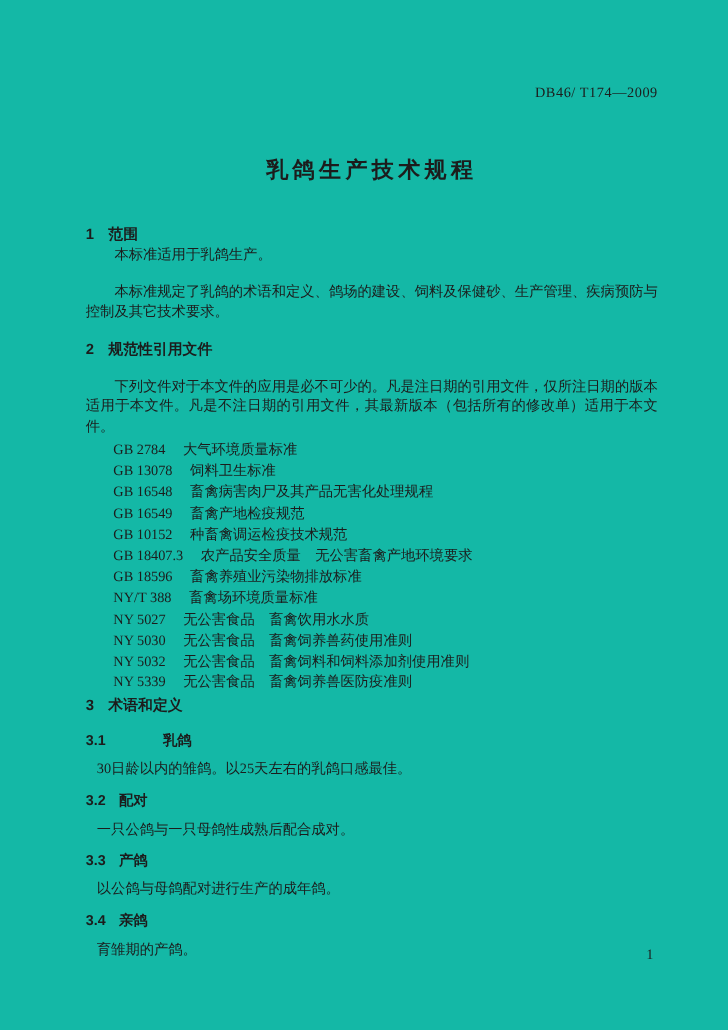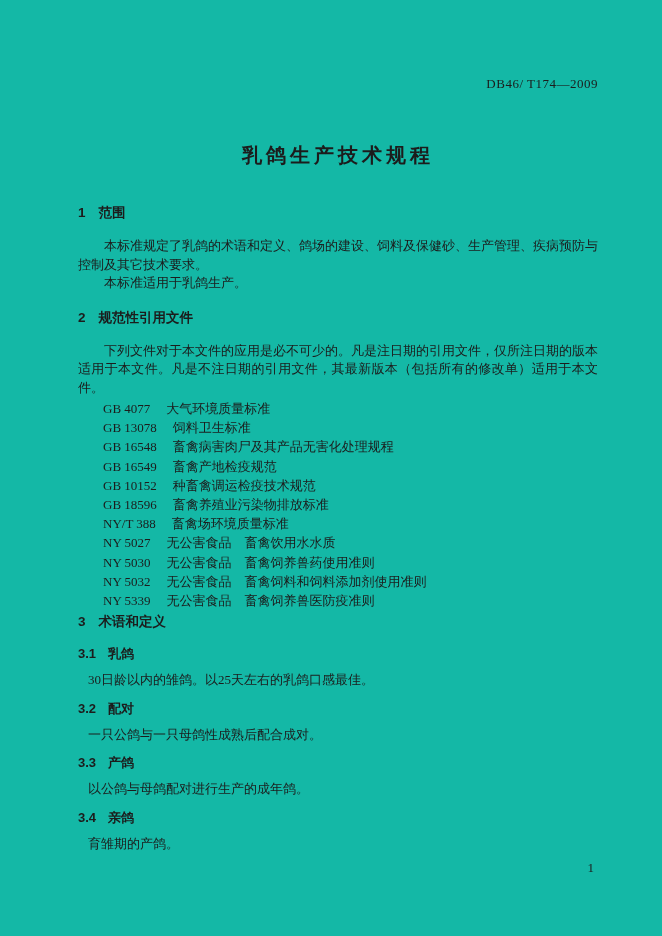--- a/index.html
+++ b/index.html
@@ -55,21 +55,21 @@
   .ref-item { font-size: 13px; line-height: 19.2px; white-space: nowrap; }
   .ref-code { margin-right: 16px; }
   .sub-heading {
     display: flex;
     margin-top: 10px;
     font-family: "Liberation Sans", "DejaVu Sans", sans-serif;
     font-weight: 700;
     font-size: 13px;
     line-height: 18px;
   }
-  .sub-heading.first { margin-top: 14px; }
+  .sub-heading.first { margin-top: 14px; gap: 40px; }
   .sub-heading .sub-num { margin-right: 12px; }
   .term-def {
     margin: 8px 0 0 0;
     padding-left: 10px;
     font-size: 13px;
     line-height: 18.5px;
   }
   .page-number {
     position: absolute;
     top: 860px;
@@ -84,44 +84,47 @@
 <div class="page">
 
   <div class="doc-header">DB46/ T174—2009</div>
 
   <div class="doc-title">乳鸽生产技术规程</div>
 
   <div class="sec-heading" id="sec1-heading">
     <span class="sec-num">1</span>
     <span class="sec-title">范围</span>
   </div>
+  <p class="body-p follow">本标准适用于乳鸽生产。</p>
   <p class="body-p">本标准规定了乳鸽的术语和定义、鸽场的建设、饲料及保健砂、生产管理、疾病预防与控制及其它技术要求。</p>
-  <p class="body-p follow">本标准适用于乳鸽生产。</p>
 
   <div class="sec-heading" id="sec2-heading">
     <span class="sec-num">2</span>
     <span class="sec-title">规范性引用文件</span>
   </div>
   <p class="body-p">下列文件对于本文件的应用是必不可少的。凡是注日期的引用文件，仅所注日期的版本适用于本文件。凡是不注日期的引用文件，其最新版本（包括所有的修改单）适用于本文件。</p>
 
   <div class="ref-list">
     <div class="ref-item">
-      <span class="ref-code">GB 4077</span><span class="ref-title">大气环境质量标准</span>
+      <span class="ref-code">GB 2784</span><span class="ref-title">大气环境质量标准</span>
     </div>
     <div class="ref-item">
       <span class="ref-code">GB 13078</span><span class="ref-title">饲料卫生标准</span>
     </div>
     <div class="ref-item">
       <span class="ref-code">GB 16548</span><span class="ref-title">畜禽病害肉尸及其产品无害化处理规程</span>
     </div>
     <div class="ref-item">
       <span class="ref-code">GB 16549</span><span class="ref-title">畜禽产地检疫规范</span>
     </div>
     <div class="ref-item">
       <span class="ref-code">GB 10152</span><span class="ref-title">种畜禽调运检疫技术规范</span>
+    </div>
+    <div class="ref-item">
+      <span class="ref-code">GB 18407.3</span><span class="ref-title">农产品安全质量　无公害畜禽产地环境要求</span>
     </div>
     <div class="ref-item">
       <span class="ref-code">GB 18596</span><span class="ref-title">畜禽养殖业污染物排放标准</span>
     </div>
     <div class="ref-item">
       <span class="ref-code">NY/T 388</span><span class="ref-title">畜禽场环境质量标准</span>
     </div>
     <div class="ref-item">
       <span class="ref-code">NY 5027</span><span class="ref-title">无公害食品　畜禽饮用水水质</span>
     </div>

